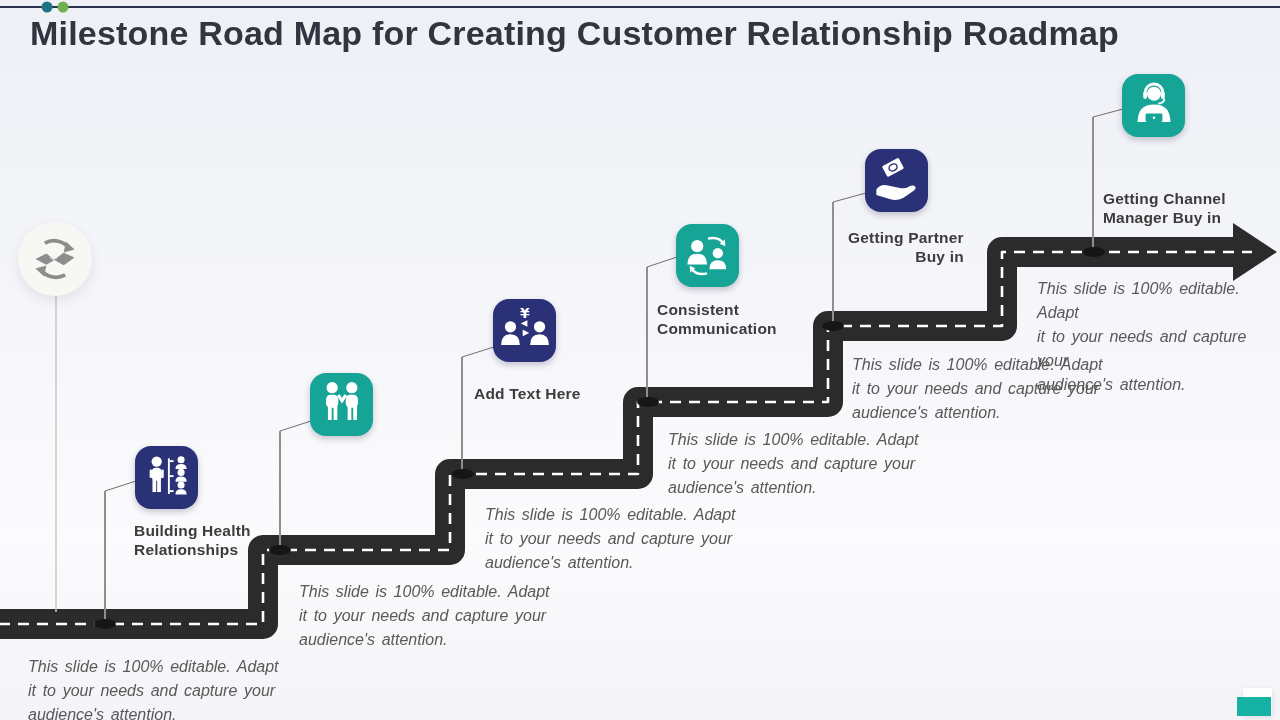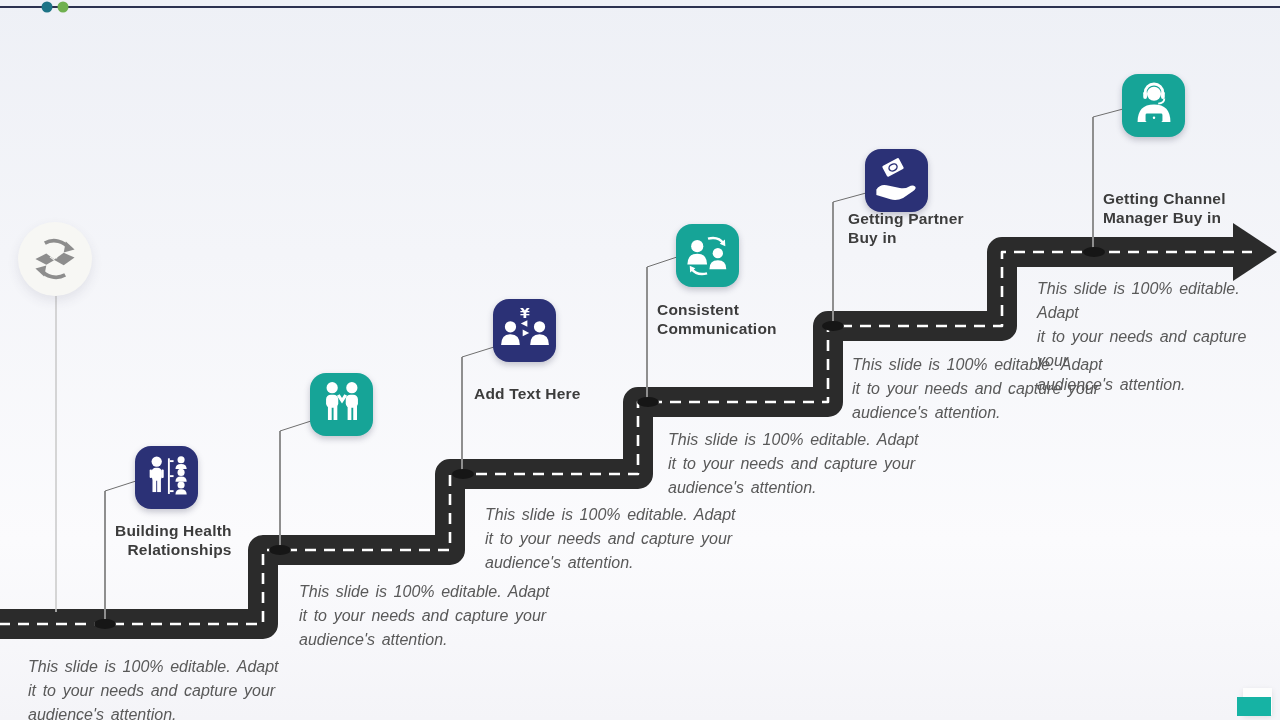--- a/index.html
+++ b/index.html
@@ -14,25 +14,25 @@
     box-shadow:0 3px 6px rgba(40,40,70,0.25);}
   .tile svg{width:60px;height:60px;}
   .tile-0{left:135px;top:446px;}
   .tile-1{left:310px;top:373px;}
   .tile-2{left:493px;top:299px;}
   .tile-3{left:676px;top:224px;}
   .tile-4{left:865px;top:149px;}
   .tile-5{left:1122px;top:74px;}
   .mlabel{position:absolute;font-size:15.5px;line-height:19px;font-weight:bold;
     color:#3c3c3c;white-space:pre-line;letter-spacing:0.2px;}
-  .lab-0{left:115px;top:521px;text-align:right;}
+  .lab-0{left:134px;top:521px;}
   .lab-1{left:291px;top:447px;}
   .lab-2{left:474px;top:384px;}
   .lab-3{left:657px;top:300px;}
-  .lab-4{left:848px;top:209px;}
+  .lab-4{left:848px;top:228px;text-align:right;}
   .lab-5{left:1103px;top:149px;margin-top:40px;}
   .mdesc{position:absolute;font-size:16px;line-height:24px;color:#595959;
     white-space:pre-line;word-spacing:2.2px;font-style:italic;}
   .desc-0{left:28px;top:655px;}
   .desc-1{left:299px;top:580px;}
   .desc-2{left:485px;top:503px;}
   .desc-3{left:668px;top:428px;}
   .desc-4{left:852px;top:353px;}
   .desc-5{left:1037px;top:277px;}
   .badge{position:absolute;left:18px;top:222px;width:74px;height:74px;border-radius:50%;
@@ -86,20 +86,21 @@
     <g fill="#161616">
       <ellipse cx="105" cy="624" rx="11" ry="5"></ellipse>
       <ellipse cx="280" cy="550" rx="11" ry="5"></ellipse>
       <ellipse cx="463" cy="474" rx="11" ry="5"></ellipse>
       <ellipse cx="648" cy="402" rx="11" ry="5"></ellipse>
       <ellipse cx="833" cy="326" rx="11" ry="5"></ellipse>
       <ellipse cx="1094" cy="252" rx="11" ry="5"></ellipse>
     </g>
   </svg>
 
+  <div class="page-title">Milestone Road Map for Creating Customer Relationship Roadmap</div>
 
   <div class="badge">
     <svg viewBox="0 0 80 80">
       <path d="M26 18 A26 26 0 0 1 60 26" fill="none" stroke="#8d8d8d" stroke-width="5"></path>
       <polygon points="55,16 67,27 52,31" fill="#8d8d8d"></polygon>
       <path d="M54 62 A26 26 0 0 1 20 54" fill="none" stroke="#8d8d8d" stroke-width="5"></path>
       <polygon points="25,64 13,53 28,49" fill="#8d8d8d"></polygon>
       <path d="M13 40 L28 32.5 L40 41 L28 48 Z" fill="#8d8d8d"></path>
       <path d="M67 38 L52 31.5 L38.5 41 L52 48.5 Z" fill="#8d8d8d"></path>
       <line x1="33" y1="37" x2="39" y2="41.5" stroke="#f7f7f4" stroke-width="1.4"></line>

